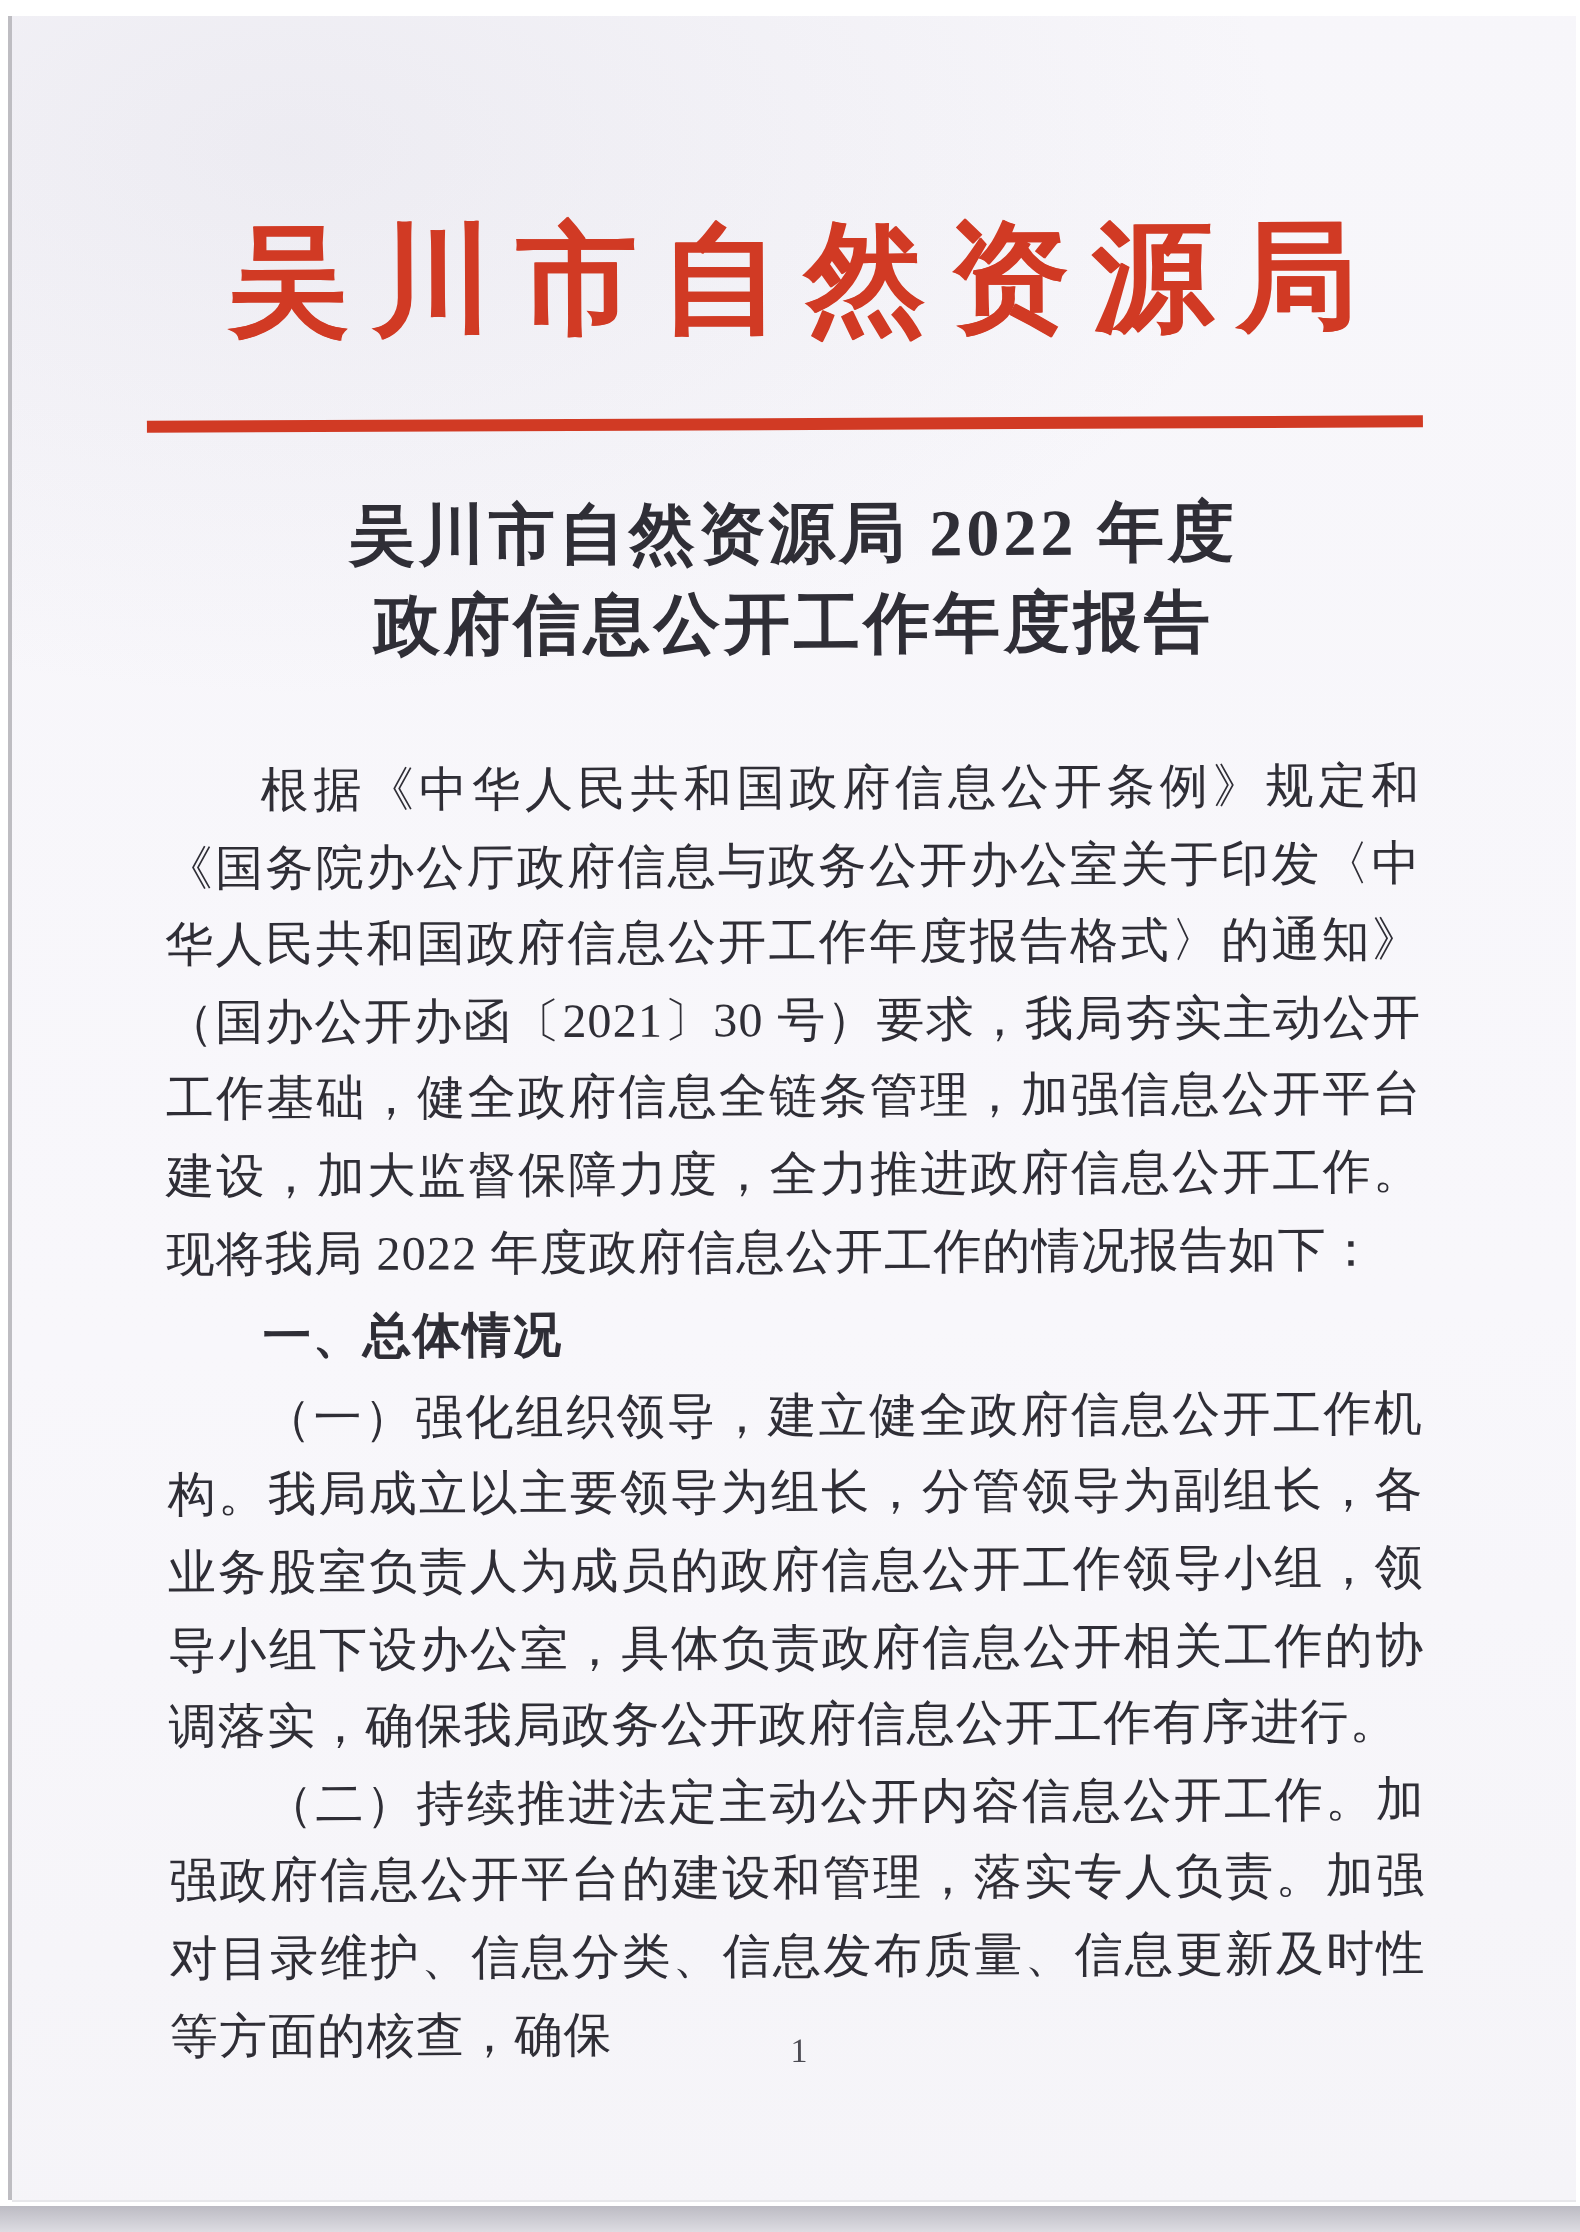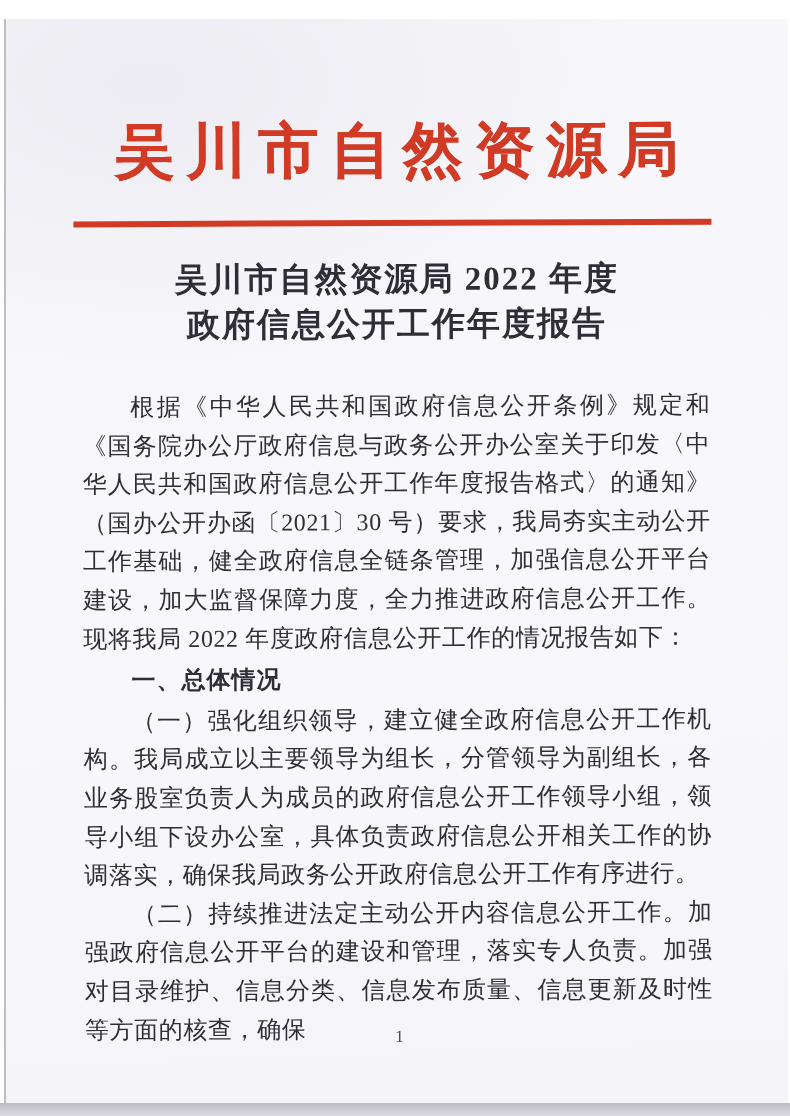--- a/index.html
+++ b/index.html
@@ -9,21 +9,21 @@
     height: 1116px;
     overflow: hidden;
     background: #ffffff;
     font-family: "Liberation Serif", "DejaVu Serif", serif;
   }
 
   
   .scan-page {
     position: absolute;
     left: 6px;
-    top: 19px;
+    top: 8px;
     width: 782px;
     height: 1092px;
     background:
       radial-gradient(ellipse 900px 500px at 18% 6%, rgba(190,188,205,0.18), rgba(0,0,0,0) 55%),
       linear-gradient(178deg, #f7f6fa 0%, #f8f7fb 60%, #f5f4f8 100%);
     box-shadow: -2px 0 0 rgba(110,108,120,0.45), 0 1px 0 rgba(160,158,170,0.25);
     overflow: hidden;
   }
 
   

